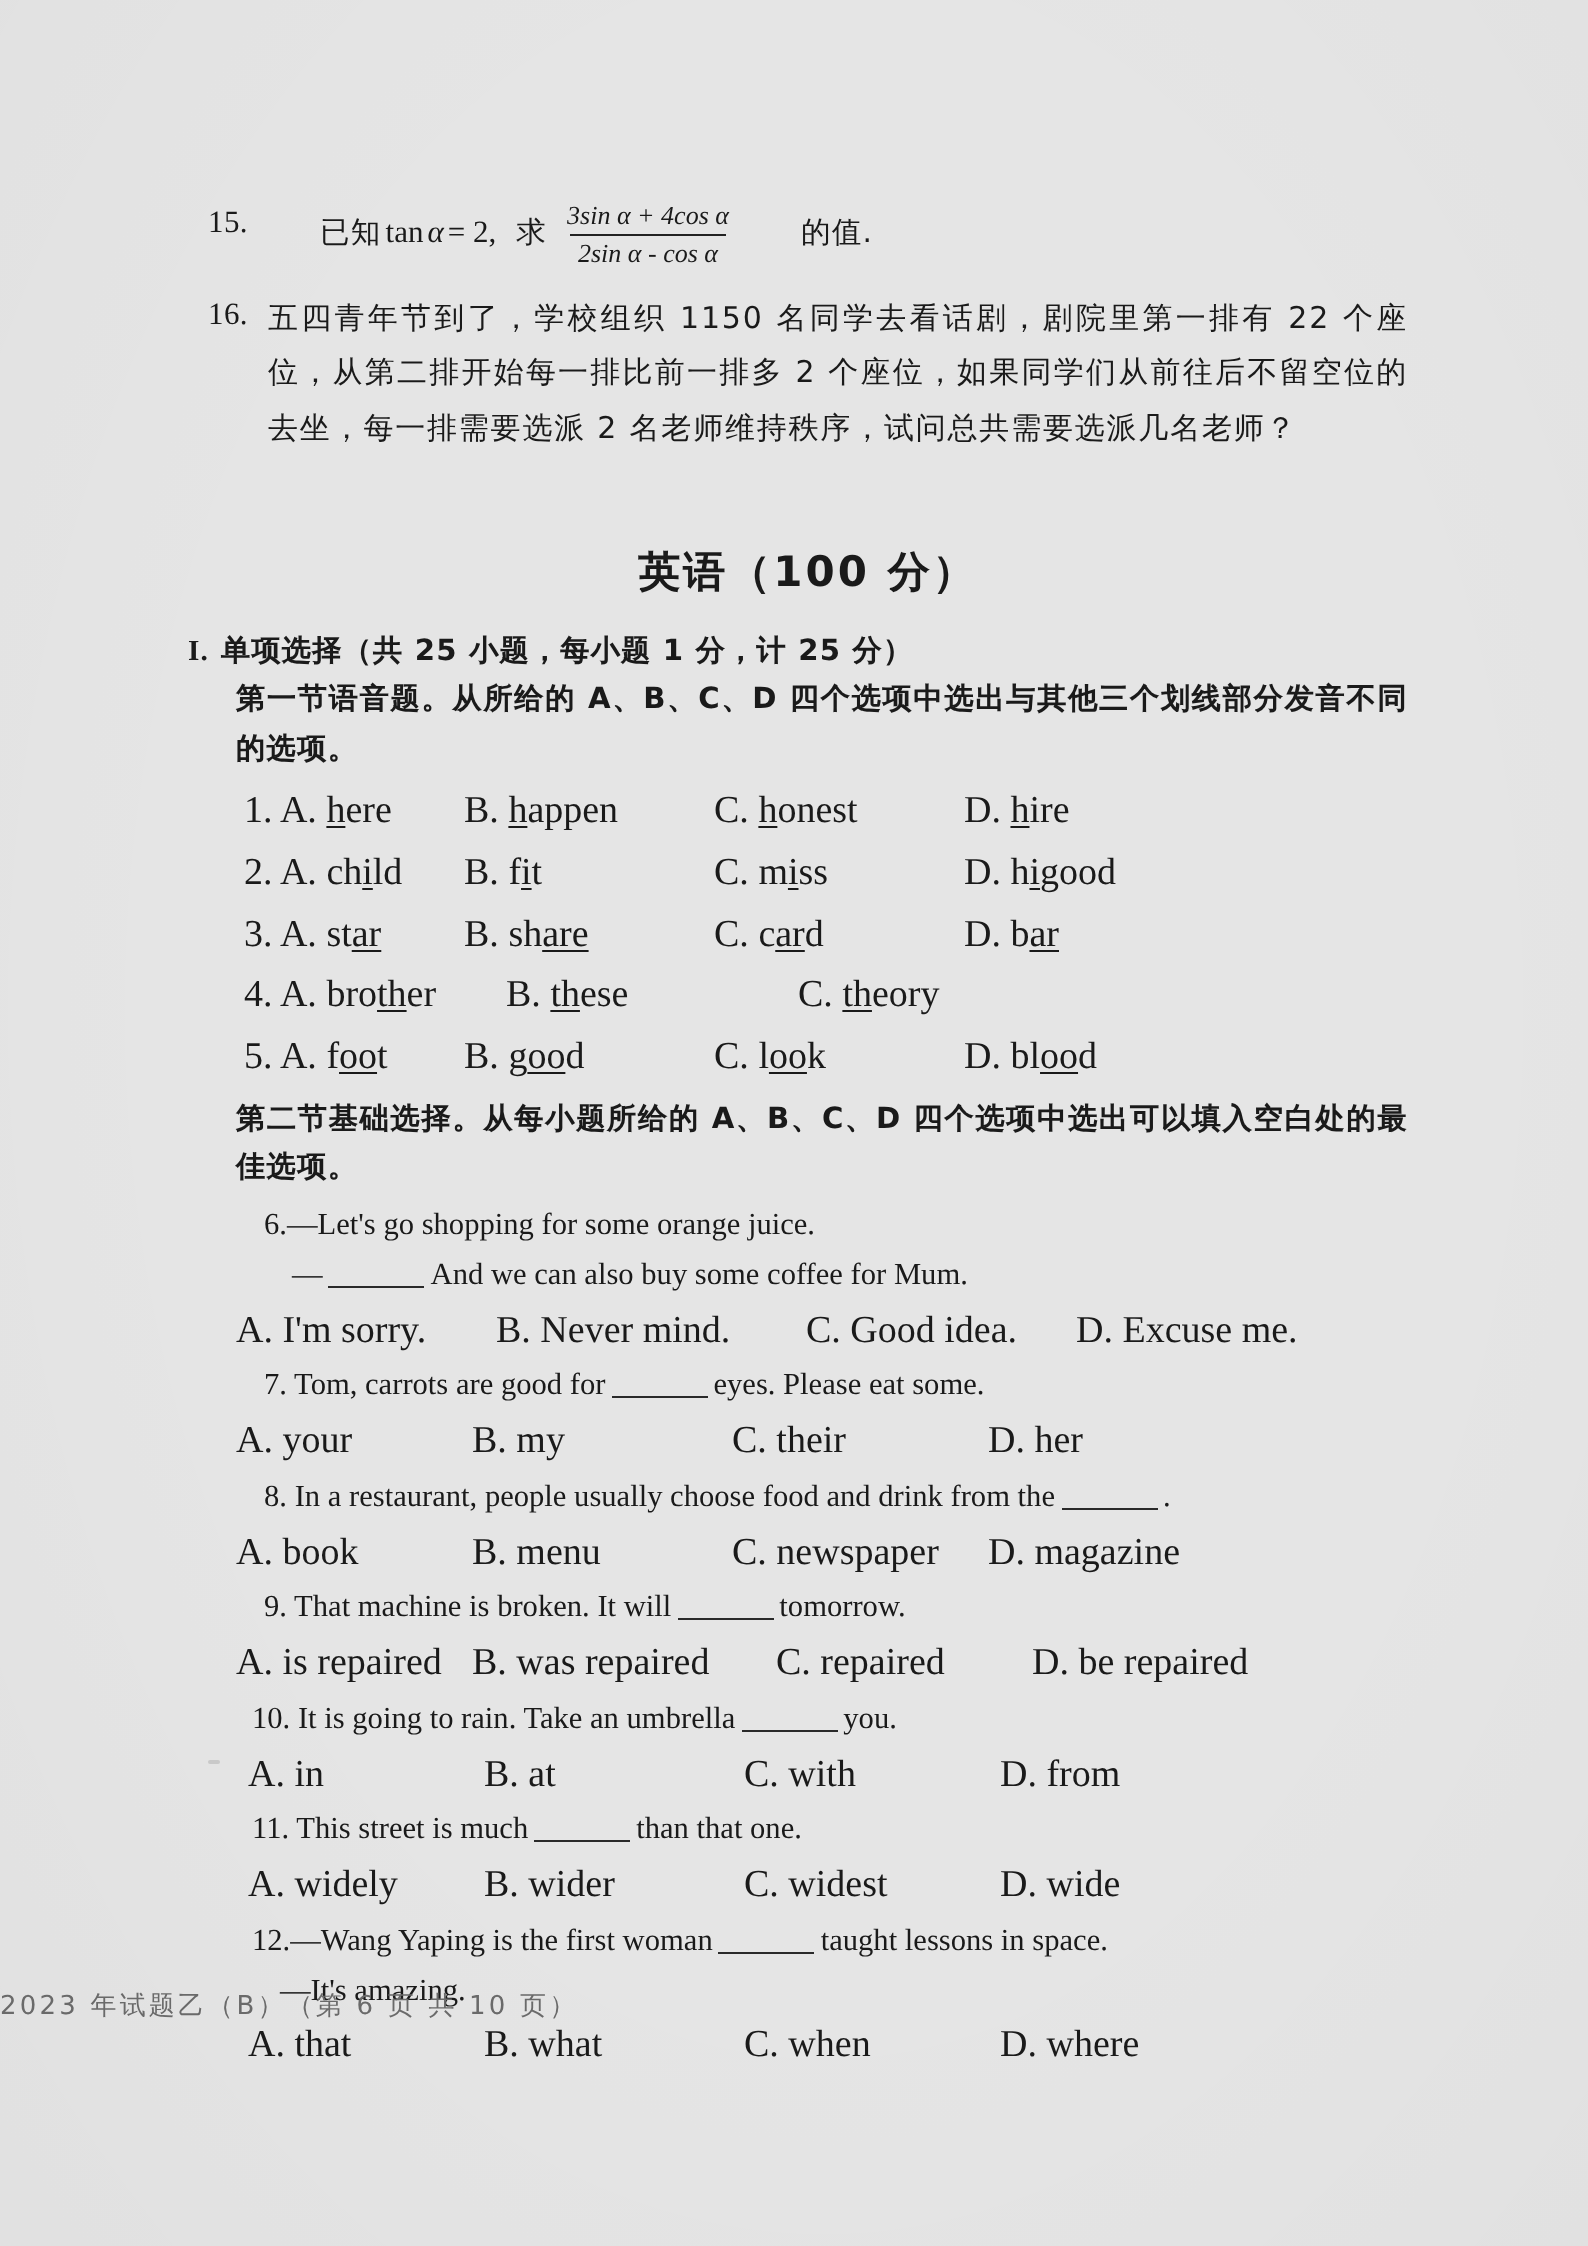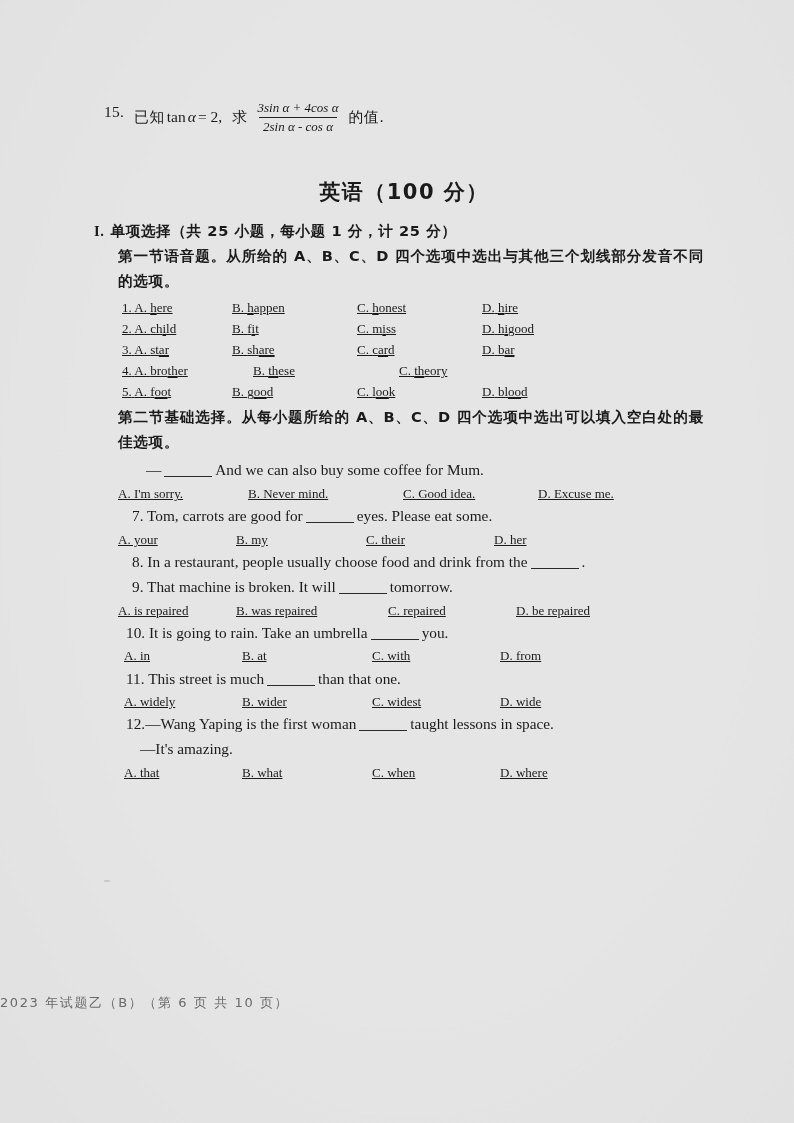--- a/index.html
+++ b/index.html
@@ -47,20 +47,21 @@
     width: 30px;
     text-align: left;
     letter-spacing: 0.2px;
   }
   .q-body { flex: 1 1 auto; }
 
   .cn {
     font-family: "DejaVu Sans", "Liberation Sans", sans-serif;
     font-size: 14.8px;
     letter-spacing: 0.6px;
+    margin-left: 26px;
   }
 
   
   .math-row {
     display: flex;
     align-items: center;
     gap: 2px;
     flex-wrap: wrap;
     line-height: 1.2;
   }
@@ -130,23 +131,22 @@
     margin-left: 28px;
   }
   .eq-stem { white-space: normal; }
   .eq-sub { margin-left: 14px; }
 
   
   .opts {
     display: grid;
     grid-template-columns: 118px 130px 128px auto;
     margin-left: 14px;
-    font-size: 13px;
+    font-size: 19px;
     line-height: 1.62;
-    text-decoration: underline;
   }
   .opts.wide { grid-template-columns: 130px 155px 135px auto; }
   .opt { white-space: nowrap; }
 
   .blank {
     display: inline-block;
     min-width: 48px;
     border-bottom: 1.1px solid #2a2a2a;
     margin: 0 3px;
     vertical-align: -2px;
@@ -198,20 +198,24 @@
           <span class="cn" style="margin-left:8px">求</span>
           <span class="frac">
             <span class="num-part ital">3sin α + 4cos α</span>
             <span class="den-part ital">2sin α - cos α</span>
           </span>
           <span class="cn">的值.</span>
         </span>
       </span>
     </div>
 
+    <div class="q-math" style="margin-top:12px">
+      <span class="q-num">16.</span>
+      <span class="q-body para-cn">五四青年节到了，学校组织 1150 名同学去看话剧，剧院里第一排有 22 个座位，从第二排开始每一排比前一排多 2 个座位，如果同学们从前往后不留空位的去坐，每一排需要选派 2 名老师维持秩序，试问总共需要选派几名老师？</span>
+    </div>
 
     <div class="section-title">英语（100 分）</div>
 
     <div class="part-head">
       <span class="rn">I.</span>
       <span>单项选择（共 25 小题，每小题 1 分，计 25 分）</span>
     </div>
 
     <div class="sub-head">第一节语音题。从所给的 A、B、C、D 四个选项中选出与其他三个划线部分发音不同的选项。</div>
 
@@ -313,20 +317,23 @@
         </span>
       </div>
 
     </div>
 
     <div class="sub-head" style="margin-top:3px">第二节基础选择。从每小题所给的 A、B、C、D 四个选项中选出可以填入空白处的最佳选项。</div>
 
     <div>
 
       <div class="eq">
+        <div class="eq-stem">
+          <span>6.</span><span class="dash">—</span><span>Let's go shopping for some orange juice.</span>
+        </div>
         <div class="eq-sub">
           <span class="dash">—</span><span class="blank"></span><span>And we can also buy some coffee for Mum.</span>
         </div>
       </div>
       <div class="opts wide">
         <span class="opt">A. I'm sorry.</span>
         <span class="opt">B. Never mind.</span>
         <span class="opt">C. Good idea.</span>
         <span class="opt">D. Excuse me.</span>
       </div>
@@ -343,20 +350,26 @@
         <span class="opt">C. their</span>
         <span class="opt">D. her</span>
       </div>
 
       <div class="eq">
         <div class="eq-stem">
           <span>8.</span>
           <span>In a restaurant, people usually choose food and drink from the</span><span class="blank"></span><span>.</span>
         </div>
       </div>
+      <div class="opts">
+        <span class="opt">A. book</span>
+        <span class="opt">B. menu</span>
+        <span class="opt">C. newspaper</span>
+        <span class="opt">D. magazine</span>
+      </div>
 
       <div class="eq">
         <div class="eq-stem">
           <span>9.</span>
           <span>That machine is broken. It will</span><span class="blank"></span><span>tomorrow.</span>
         </div>
       </div>
       <div class="opts" style="grid-template-columns: 118px 152px 128px auto;">
         <span class="opt">A. is repaired</span>
         <span class="opt">B. was repaired</span>

